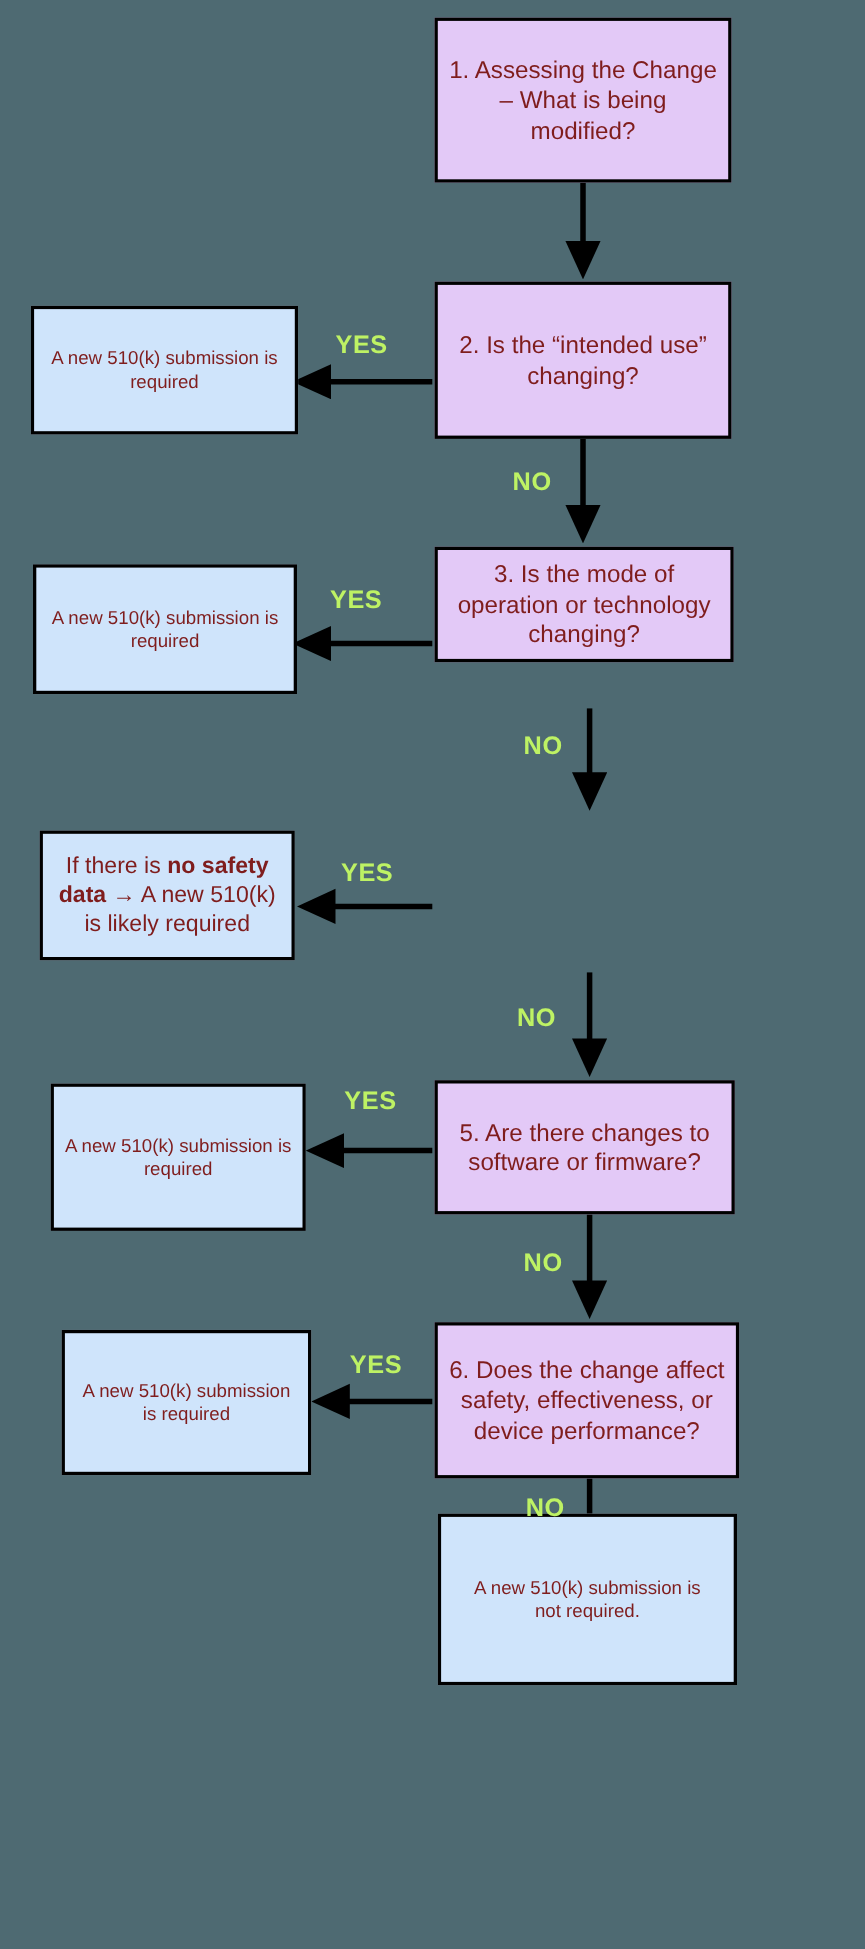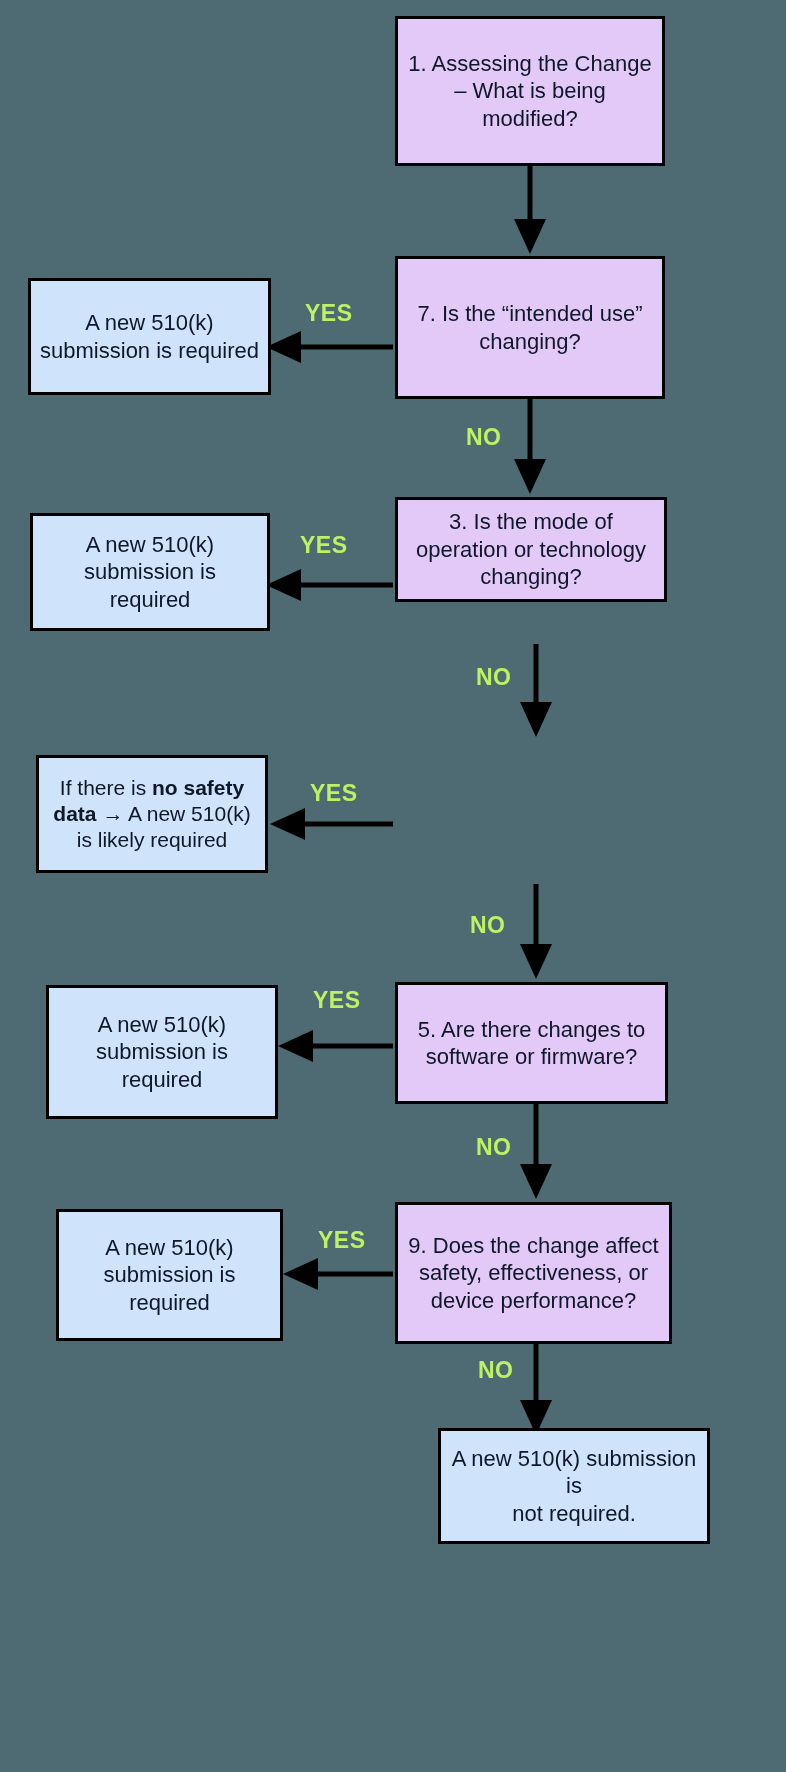--- a/index.html
+++ b/index.html
@@ -20,35 +20,35 @@
     height: 1772px;
   }
   .node {
     position: absolute;
     box-sizing: border-box;
     border: 3px solid #000000;
     display: flex;
     align-items: center;
     justify-content: center;
     text-align: center;
-    color: #0f172a;
+    color: #7f1d1d;
     line-height: 1.25;
     padding: 4px 8px;
   }
   .node .txt {
     width: 100%;
     white-space: pre-line;
   }
   .decision {
     background: #e3c9f7;
     font-size: 22px;
   }
   .outcome {
     background: #cfe4fb;
-    font-size: 22px;
+    font-size: 17px;
   }
   .outcome.small {
     font-size: 21px;
   }
   .edge-label {
     position: absolute;
     font-weight: bold;
     font-size: 23px;
     color: #bef264;
     letter-spacing: 0.5px;
@@ -96,21 +96,21 @@
     <line x1="393" y1="1274" x2="290" y2="1274" stroke="#000000" stroke-width="5" marker-end="url(#arrowhead)"></line>
 
     <line x1="536" y1="1344" x2="536" y2="1428" stroke="#000000" stroke-width="5" marker-end="url(#arrowhead)"></line>
   </svg>
 
   <div class="node decision" style="left:395px; top:16px; width:270px; height:150px;">
     <span class="txt">1. Assessing the Change – What is being modified?</span>
   </div>
 
   <div class="node decision" style="left:395px; top:256px; width:270px; height:143px;">
-    <span class="txt">7. Is the “intended use” changing?</span>
+    <span class="txt">2. Is the “intended use” changing?</span>
   </div>
 
   <div class="node outcome" style="left:28px; top:278px; width:243px; height:117px;">
     <span class="txt">A new 510(k) submission is required</span>
   </div>
 
   <div class="node decision" style="left:395px; top:497px; width:272px; height:105px;">
     <span class="txt">3. Is the mode of operation or technology changing?</span>
   </div>
 
@@ -125,28 +125,28 @@
 
   <div class="node decision" style="left:395px; top:982px; width:273px; height:122px;text-align:center;">
     <span class="txt">5. Are there changes to software or firmware?</span>
   </div>
 
   <div class="node outcome" style="left:46px; top:985px; width:232px; height:134px;">
     <span class="txt">A new 510(k) submission is required</span>
   </div>
 
   <div class="node decision" style="left:395px; top:1202px; width:277px; height:142px;">
-    <span class="txt">9. Does the change affect safety, effectiveness, or device performance?</span>
+    <span class="txt">6. Does the change affect safety, effectiveness, or device performance?</span>
   </div>
 
   <div class="node outcome" style="left:56px; top:1209px; width:227px; height:132px;">
     <span class="txt">A new 510(k) submission is required</span>
   </div>
 
-  <div class="node outcome" style="left:398px; top:1428px; width:272px; height:116px;margin-left:40px;">
+  <div class="node outcome" style="left:398px; top:1376px; width:272px; height:156px;">
     <span class="txt">A new 510(k) submission is
 not required.</span>
   </div>
 
   <div class="edge-label" style="left:305px; top:300px;">YES</div>
   <div class="edge-label" style="left:466px; top:424px;">NO</div>
 
   <div class="edge-label" style="left:300px; top:532px;">YES</div>
   <div class="edge-label" style="left:476px; top:664px;">NO</div>
 

